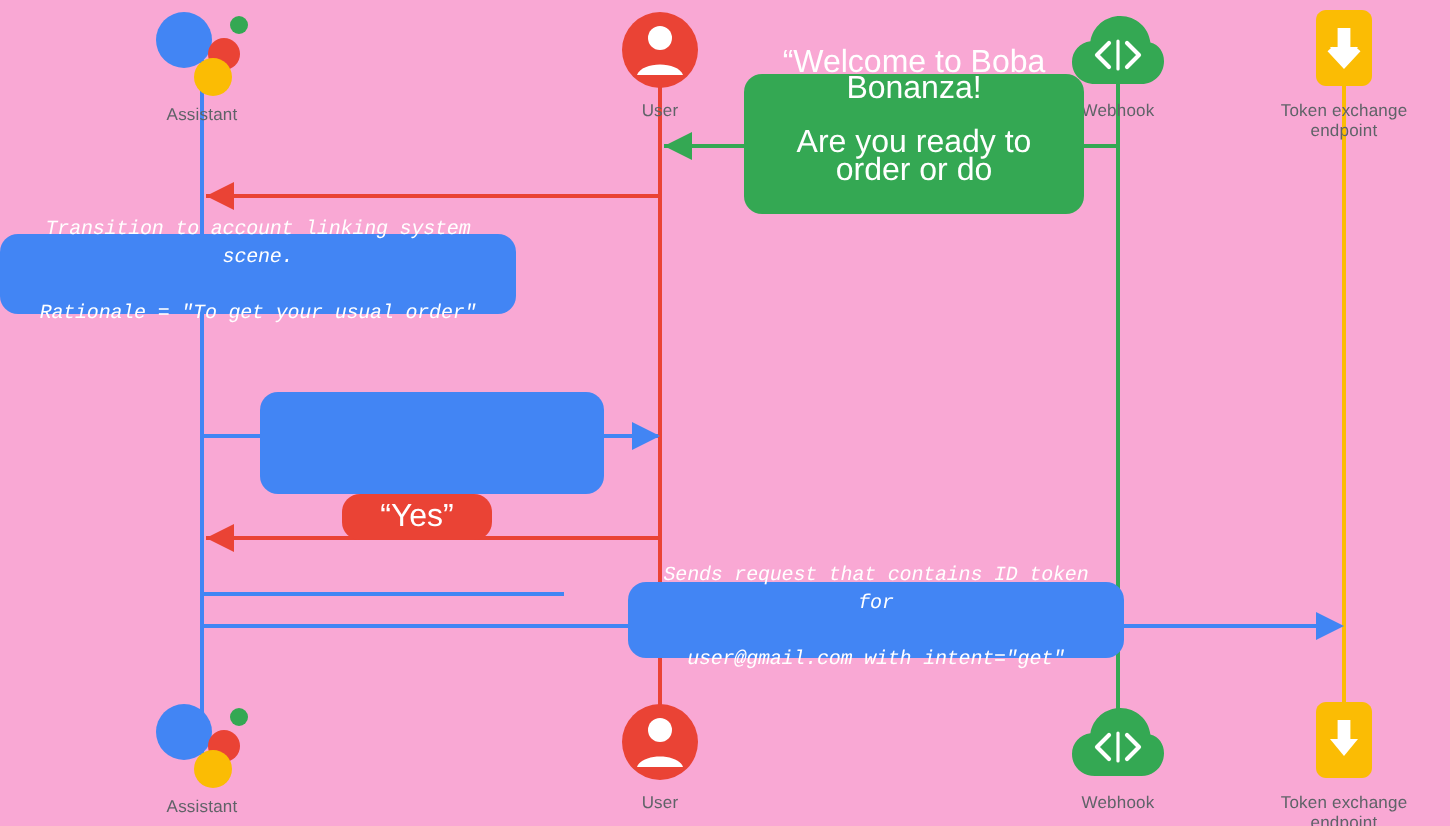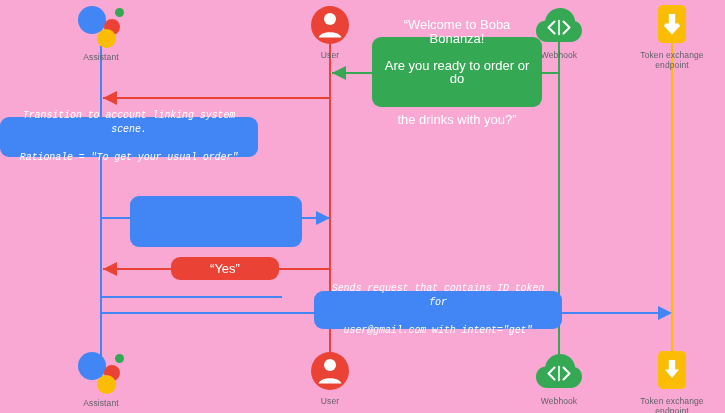--- a/index.html
+++ b/index.html
@@ -36,21 +36,21 @@
   .ic-token{width:40px;height:42px;}
   .ic-token svg{display:block;}
 
   
   .bubble{position:absolute;border-radius:9px;color:#ffffff;text-align:center;
           box-sizing:border-box;display:flex;align-items:center;justify-content:center;}
   .bubble span{display:block;width:100%;}
   .b-green {background:#34a853;}
   .b-red   {background:#ea4335;}
   .b-blue  {background:#4285f4;}
-  .b-chat  {font-size:13px;line-height:13.5px;padding:0 10px;justify-content:center;}
+  .b-chat  {font-size:16px;line-height:13.5px;padding:0 10px;justify-content:center;}
   .b-code  {font-family:"Liberation Mono",monospace;font-style:italic;
             font-size:10px;line-height:14px;padding:6px 10px;letter-spacing:-.1px;}
   .hline{position:absolute;height:2px;}
   .vline{position:absolute;width:2px;}
   .head{position:absolute;width:0;height:0;}
   .head-l{border-top:7px solid transparent;border-bottom:7px solid transparent;}
   .head-r{border-top:7px solid transparent;border-bottom:7px solid transparent;}
 </style>
 </head>
 <body>
@@ -108,21 +108,20 @@
     <span class="caption" style="margin-top:0;">endpoint</span>
   </div>
 
   <div class="hline" style="left:332px;top:72px;width:228px;background:#34a853;"></div>
   <div class="head head-l" style="left:332px;top:66px;border-right:14px solid #34a853;"></div>
   <div class="bubble b-green b-chat" style="left:372px;top:37px;width:170px;height:70px;">
     <span>
       <span>“Welcome to Boba Bonanza!</span><br>
       <span>Are you ready to order or do</span><br>
       <br>
-      <span>the drinks with you?”</span>
     </span>
   </div>
 
   <div class="hline" style="left:103px;top:97px;width:228px;background:#ea4335;"></div>
   <div class="head head-l" style="left:103px;top:91px;border-right:14px solid #ea4335;"></div>
 
   <div class="bubble b-blue b-code" style="left:0px;top:117px;width:258px;height:40px;border-radius:9px;">
     <span>
       <span>Transition to account linking system scene.</span><br>
       <span>Rationale = "To get your usual order"</span>
@@ -133,21 +132,21 @@
   <div class="head head-r" style="left:316px;top:211px;border-left:14px solid #4285f4;"></div>
   <div class="bubble b-blue b-chat" style="left:130px;top:196px;width:172px;height:51px;">
     <span>
       <br>
       <br>
     </span>
   </div>
 
   <div class="hline" style="left:103px;top:268px;width:228px;background:#ea4335;"></div>
   <div class="head head-l" style="left:103px;top:262px;border-right:14px solid #ea4335;"></div>
-  <div class="bubble b-red b-chat" style="left:171px;top:257px;width:108px;height:23px;">
+  <div class="bubble b-red b-chat" style="left:171px;top:247px;width:75px;height:23px;">
     <span>“Yes”</span>
   </div>
 
   <div class="vline" style="left:100px;top:296px;height:18px;background:#4285f4;"></div>
   <div class="hline" style="left:100px;top:296px;width:182px;background:#4285f4;"></div>
   <div class="hline" style="left:100px;top:312px;width:563px;background:#4285f4;"></div>
   <div class="head head-r" style="left:658px;top:306px;border-left:14px solid #4285f4;"></div>
   <div class="bubble b-blue b-code" style="left:266px;top:291px;width:248px;height:38px;margin-left:48px;">
     <span>
       <span>Sends request that contains ID token for</span><br>

